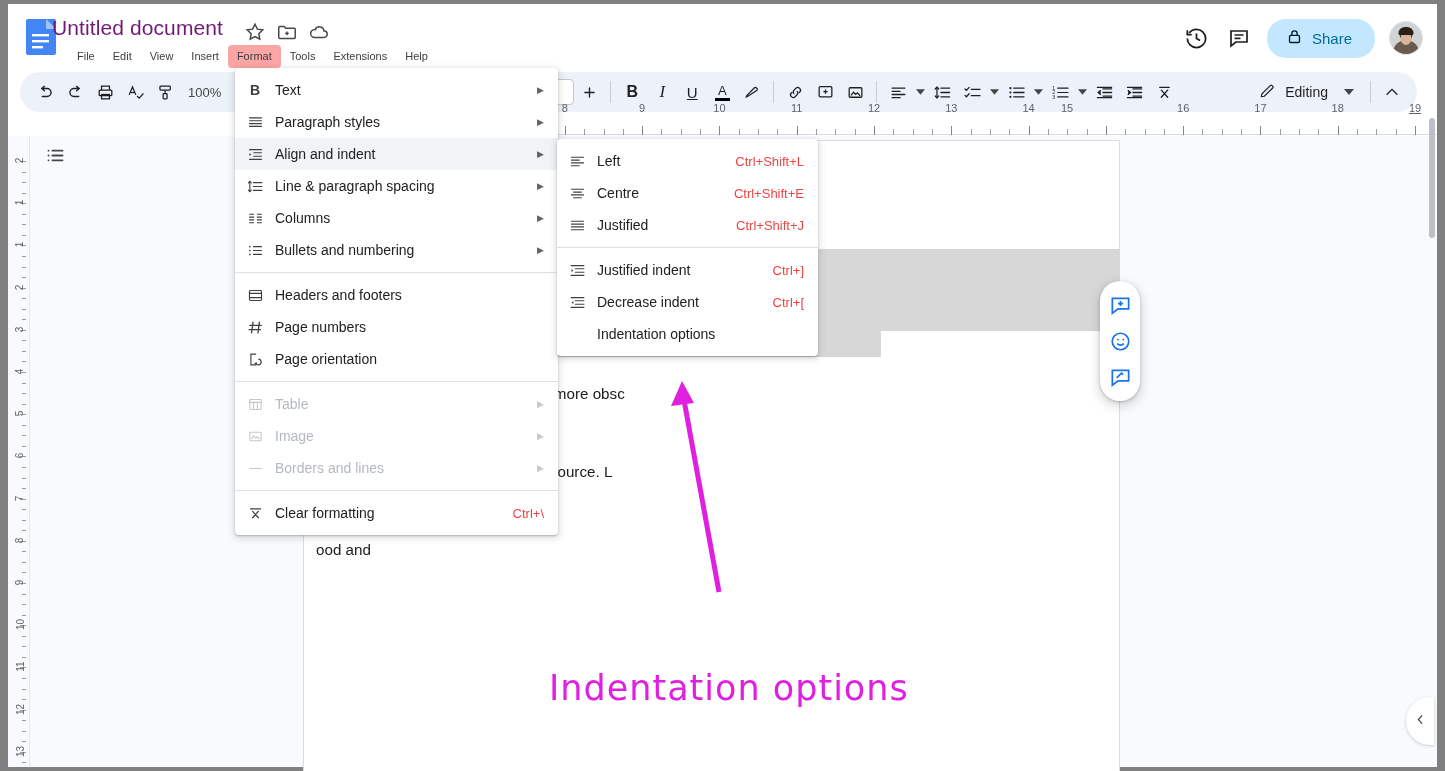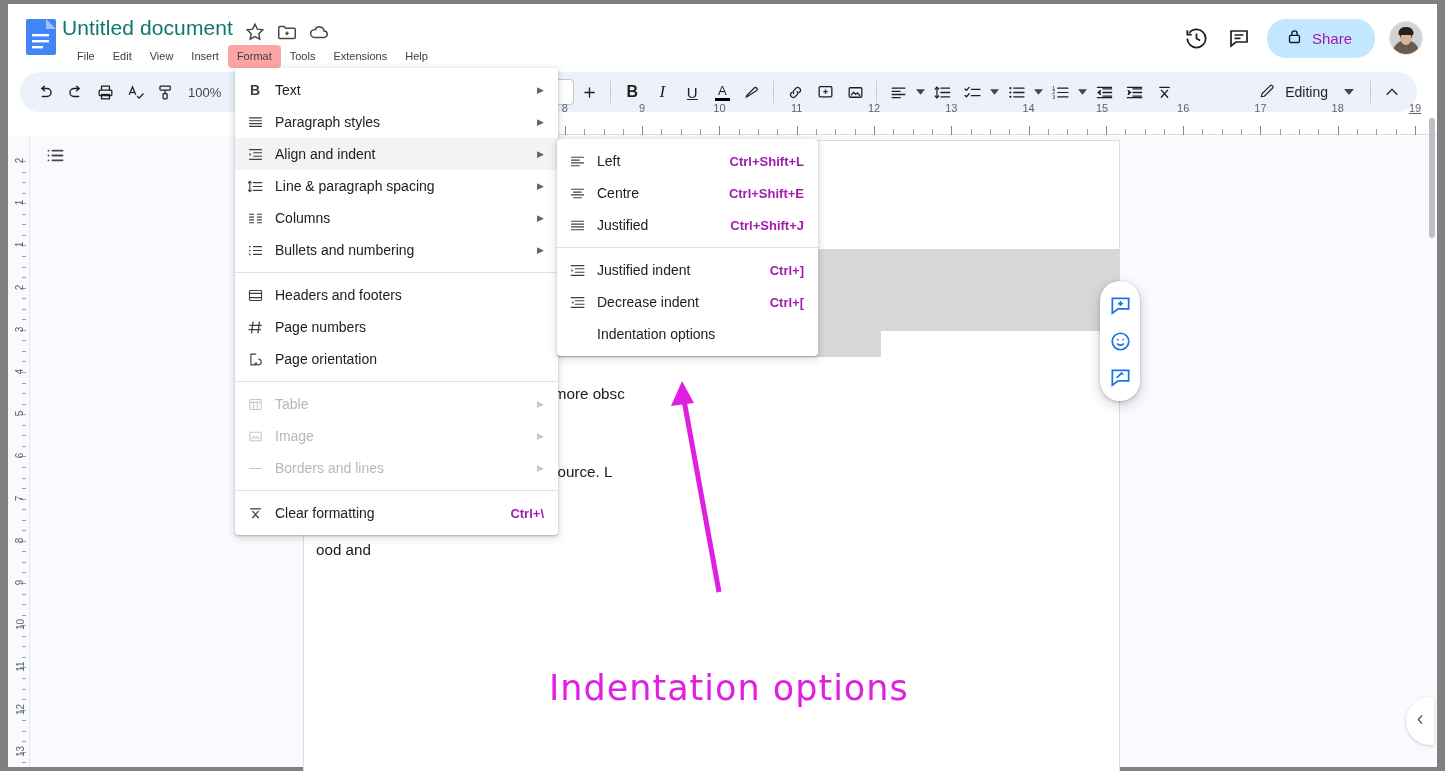--- a/index.html
+++ b/index.html
@@ -17,39 +17,39 @@
   #app { position:absolute; inset:0; background:#ffffff; }
   .frame-edge-l { position:absolute; left:0; top:0; width:8px; height:771px; background:#808080; }
   .frame-edge-r { position:absolute; right:0; top:0; width:8px; height:771px; background:#808080; }
   .frame-edge-t { position:absolute; left:0; top:0; width:1445px; height:4px; background:#808080; }
   .frame-edge-b { position:absolute; left:0; bottom:0; width:1445px; height:4px; background:#808080; }
 
   
   .header { position:absolute; left:8px; top:4px; width:1429px; height:62px; background:#fff; }
   .doc-icon { position:absolute; left:16px; top:14px; width:34px; height:38px; }
   .doc-icon svg { display:block; }
-  .doc-title { position:absolute; left:54px; top:12px; font-size:21px; color:#0f766e; letter-spacing:.1px; white-space:nowrap;}
+  .doc-title { position:absolute; left:44px; top:12px; font-size:21px; color:#701a75; letter-spacing:.1px; white-space:nowrap;}
   .hdr-ico { position:absolute; top:17px; width:22px; height:22px; color:#444746; cursor:pointer; }
   .hdr-ico svg { display:block; }
   #star-icon { left:236px; }
   #move-icon { left:268px; }
   #cloud-icon { left:300px; }
 
   .menubar { position:absolute; left:60px; top:40px; height:24px; display:flex; align-items:center; gap:0px; }
   .menubar .mi {
     font-size:11px; color:#3c4043; padding:3px 9px; border-radius:4px;
     cursor:pointer; line-height:17px; white-space:nowrap;
   }
   .menubar .mi.active { background:#fca5a5; }
 
   .hdr-right { position:absolute; right:14px; top:10px; height:48px; display:flex; align-items:center; gap:14px;}
   .hdr-btn { width:28px; height:28px; color:#1f1f1f; cursor:pointer; display:flex; align-items:center; justify-content:center;}
   .share-btn {
     display:flex; align-items:center; gap:9px;
-    background:#c2e7ff; color:#a21caf;
+    background:#c2e7ff; color:#0369a1;
     border-radius:19px; height:39px; padding:0 23px 0 19px;
     font-size:15px; cursor:pointer; white-space:nowrap;
   }
   .avatar {
     width:34px; height:34px; border-radius:50%; overflow:hidden;
     background:#cfd3d6; position:relative; cursor:pointer; border:1px solid #e3e3e3;
   }
   .avatar .a-head { position:absolute; left:50%; top:6px; transform:translateX(-50%); width:13px; height:13px; border-radius:50%; background:#4a3b33;}
   .avatar .a-body { position:absolute; left:50%; top:18px; transform:translateX(-50%); width:26px; height:20px; border-radius:13px 13px 0 0; background:#6b5a4e;}
   .avatar .a-face { position:absolute; left:50%; top:10px; transform:translateX(-50%); width:11px; height:13px; border-radius:50%; background:#d9b49a; z-index:2;}
@@ -126,21 +126,21 @@
   #align-submenu { left:557px; top:139px; width:261px; }
   .mrow {
     position:relative; display:flex; align-items:center; height:32px; padding:0 14px 0 0;
     font-size:14px; color:#202124; cursor:pointer; white-space:nowrap;
   }
   .mrow.hl { background:#f1f3f4; }
   .mrow.disabled { color:#b5b9bd; cursor:default; }
   .mrow .mico { width:40px; min-width:40px; display:flex; align-items:center; justify-content:center; color:#3c4043; }
   .mrow.disabled .mico { color:#c4c7c9; }
   .mrow .mlabel { flex:1; }
-  .mrow .maccel { color:#a21caf; font-size:13px; margin-left:20px;font-weight:bold; }
+  .mrow .maccel { color:#ef4444; font-size:13px; margin-left:20px; }
   .mrow .marrow { margin-left:14px; color:#5f6368; font-size:9px; line-height:1; }
   .mrow.disabled .marrow { color:#c4c7c9; }
   .msep { height:1px; background:#e0e0e0; margin:6px 0; }
 
   
   .annot { position:absolute; left:0; top:0; width:1445px; height:771px; pointer-events:none; z-index:60;}
   .annot-text {
     position:absolute; color:#e020e0; font-family:"DejaVu Sans", sans-serif;
     font-size:35px; letter-spacing:1px; white-space:nowrap;
   }
@@ -472,21 +472,21 @@
   <div class="lbl" style="left: 30px; top: -12px;">5</div>
       <div class="lbl" style="left: 107.286px; top: -12px;">6</div>
       <div class="lbl" style="left: 184.571px; top: -12px;">7</div>
       <div class="lbl" style="left: 261.857px; top: -12px;">8</div>
       <div class="lbl" style="left: 339.143px; top: -12px;">9</div>
       <div class="lbl" style="left: 416.429px; top: -12px;">10</div>
       <div class="lbl" style="left: 493.714px; top: -12px;">11</div>
       <div class="lbl" style="left: 571px; top: -12px;">12</div>
       <div class="lbl" style="left: 648.286px; top: -12px;">13</div>
       <div class="lbl" style="left: 725.571px; top: -12px;">14</div>
-      <div class="lbl" style="left: 799px; top: -12px;">15</div>
+      <div class="lbl" style="left: 764px; top: -12px;">15</div>
       <div class="lbl" style="left: 880.143px; top: -12px;">16</div>
       <div class="lbl" style="left: 957.429px; top: -12px;">17</div>
       <div class="lbl" style="left: 1034.71px; top: -12px;">18</div>
       <div class="lbl" style="left: 1112px; top: -12px; text-decoration: underline;">19</div>
     </div>
 
   <div class="docarea"></div>
   <div class="vruler" id="vruler">
       <div class="vtk" style="top: 25px;"></div>
       <div class="vlbl" style="top: 19px;">2</div>

